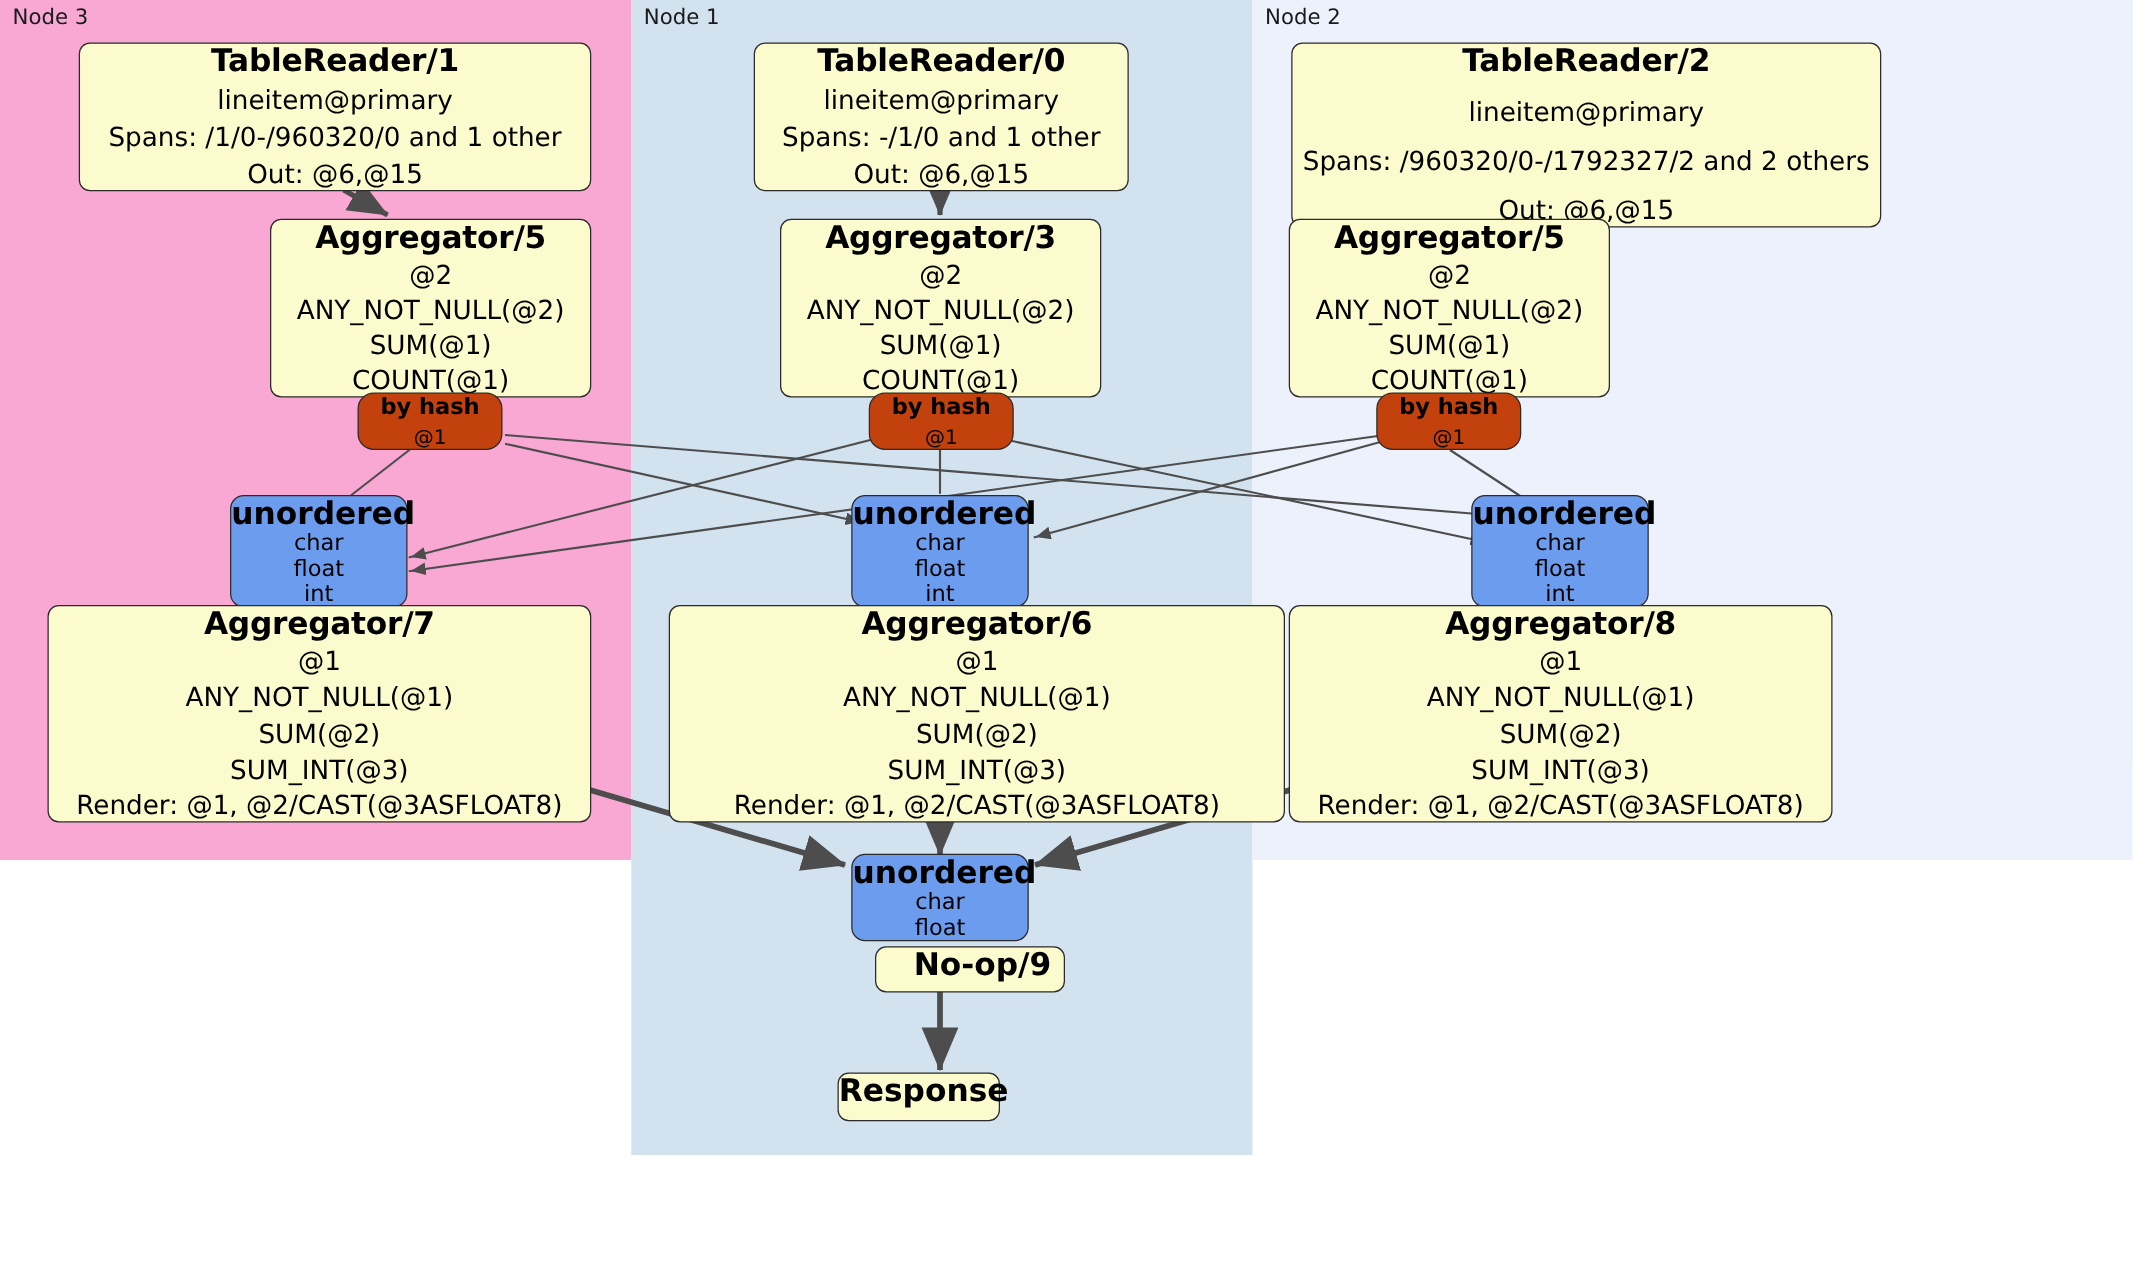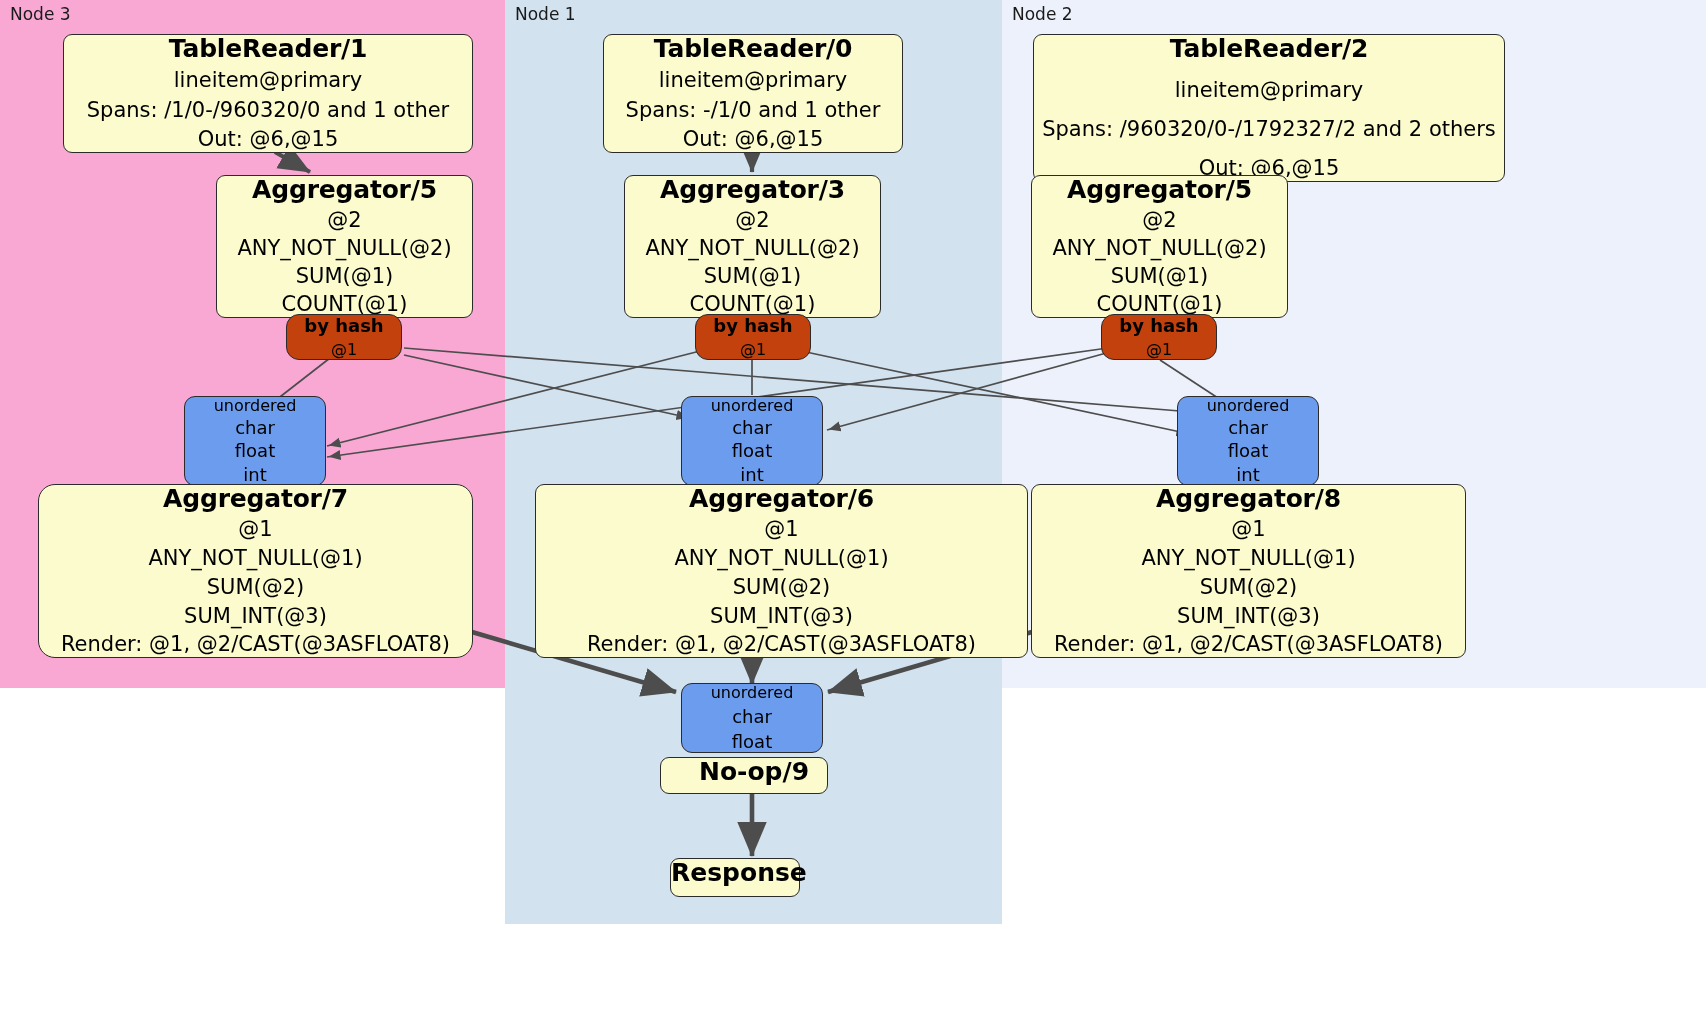--- a/index.html
+++ b/index.html
@@ -48,21 +48,21 @@
     padding-top:1px;
   }
   .box.router-hash .ttl{font-weight:bold;font-size:18px;}
   .box.router-hash .ln{font-size:16px;}
 
   .box.router-unord{
     background:#6c9ced;
     border-radius:11px;
     font-size:16px;
   }
-  .box.router-unord .ttl{font-weight:normal;font-size:16px;}
+  .box.router-unord .ttl{font-weight:bold;font-size:25px;}
   .box.router-unord .ln{font-size:18px;}
 
   .box.small{font-size:24px;font-weight:bold;background:#fbfbcd;}
   .box.small .ttl{font-weight:bold;font-size:25px;}
 </style>
 </head>
 <body>
 
 <div id="stage">
 
@@ -194,21 +194,21 @@
     <div class="ln">int</div>
   </div>
 
   <div class="box router-unord" style="left:1177px;top:396px;width:142px;height:90px;">
     <div class="ttl">unordered</div>
     <div class="ln">char</div>
     <div class="ln">float</div>
     <div class="ln">int</div>
   </div>
 
-  <div class="box proc" style="left:38px;top:484px;width:435px;height:174px;border-radius:17px;">
+  <div class="box proc" style="left:38px;top:484px;width:435px;height:174px;">
     <div class="ttl">Aggregator/7</div>
     <div class="ln">@1</div>
     <div class="ln">ANY_NOT_NULL(@1)</div>
     <div class="ln">SUM(@2)</div>
     <div class="ln">SUM_INT(@3)</div>
     <div class="ln">Render: @1, @2/CAST(@3ASFLOAT8)</div>
   </div>
 
   <div class="box proc" style="left:535px;top:484px;width:493px;height:174px;">
     <div class="ttl">Aggregator/6</div>
@@ -227,21 +227,21 @@
     <div class="ln">SUM_INT(@3)</div>
     <div class="ln">Render: @1, @2/CAST(@3ASFLOAT8)</div>
   </div>
 
   <div class="box router-unord" style="left:681px;top:683px;width:142px;height:70px;">
     <div class="ttl">unordered</div>
     <div class="ln">char</div>
     <div class="ln">float</div>
   </div>
 
-  <div class="box small" style="left:660px;top:757px;width:168px;height:37px;padding-left:20px;">
+  <div class="box small" style="left:700px;top:757px;width:152px;height:37px;padding-left:20px;">
     <div class="ttl">No-op/9</div>
   </div>
 
   <div class="box small" style="left:670px;top:858px;width:130px;height:39px;">
     <div class="ttl">Response</div>
   </div>
 
 </div>
 
 </body></html>

